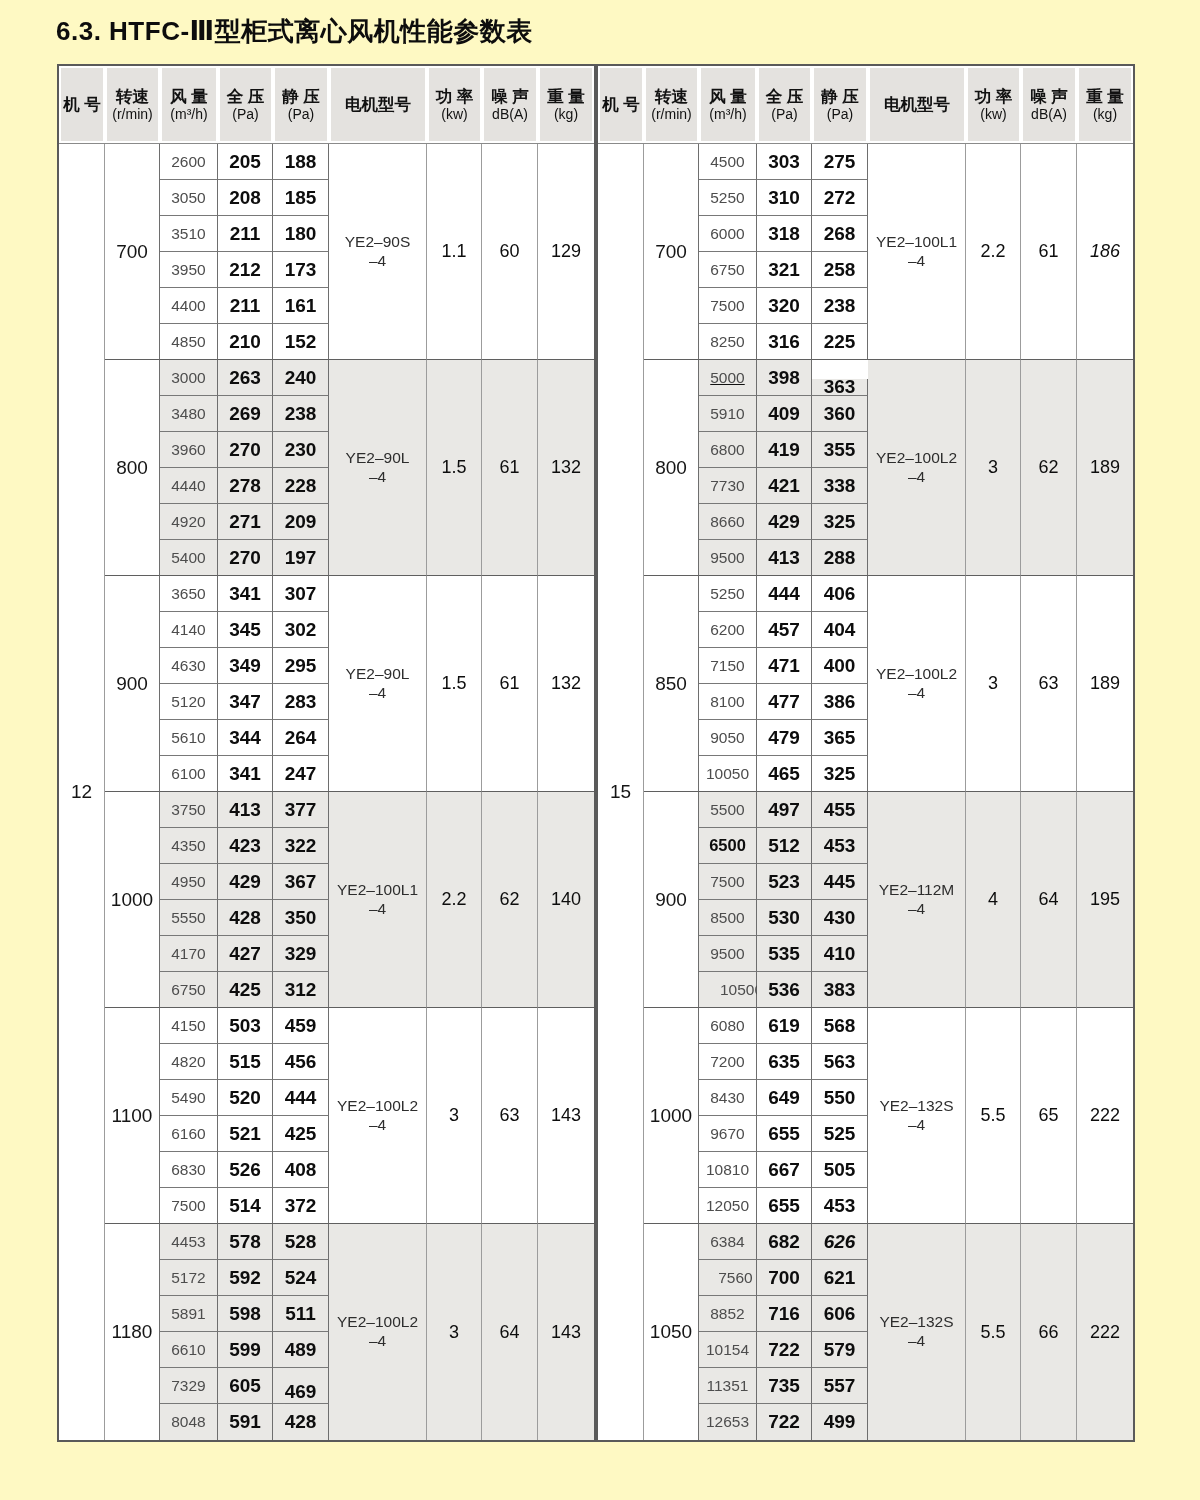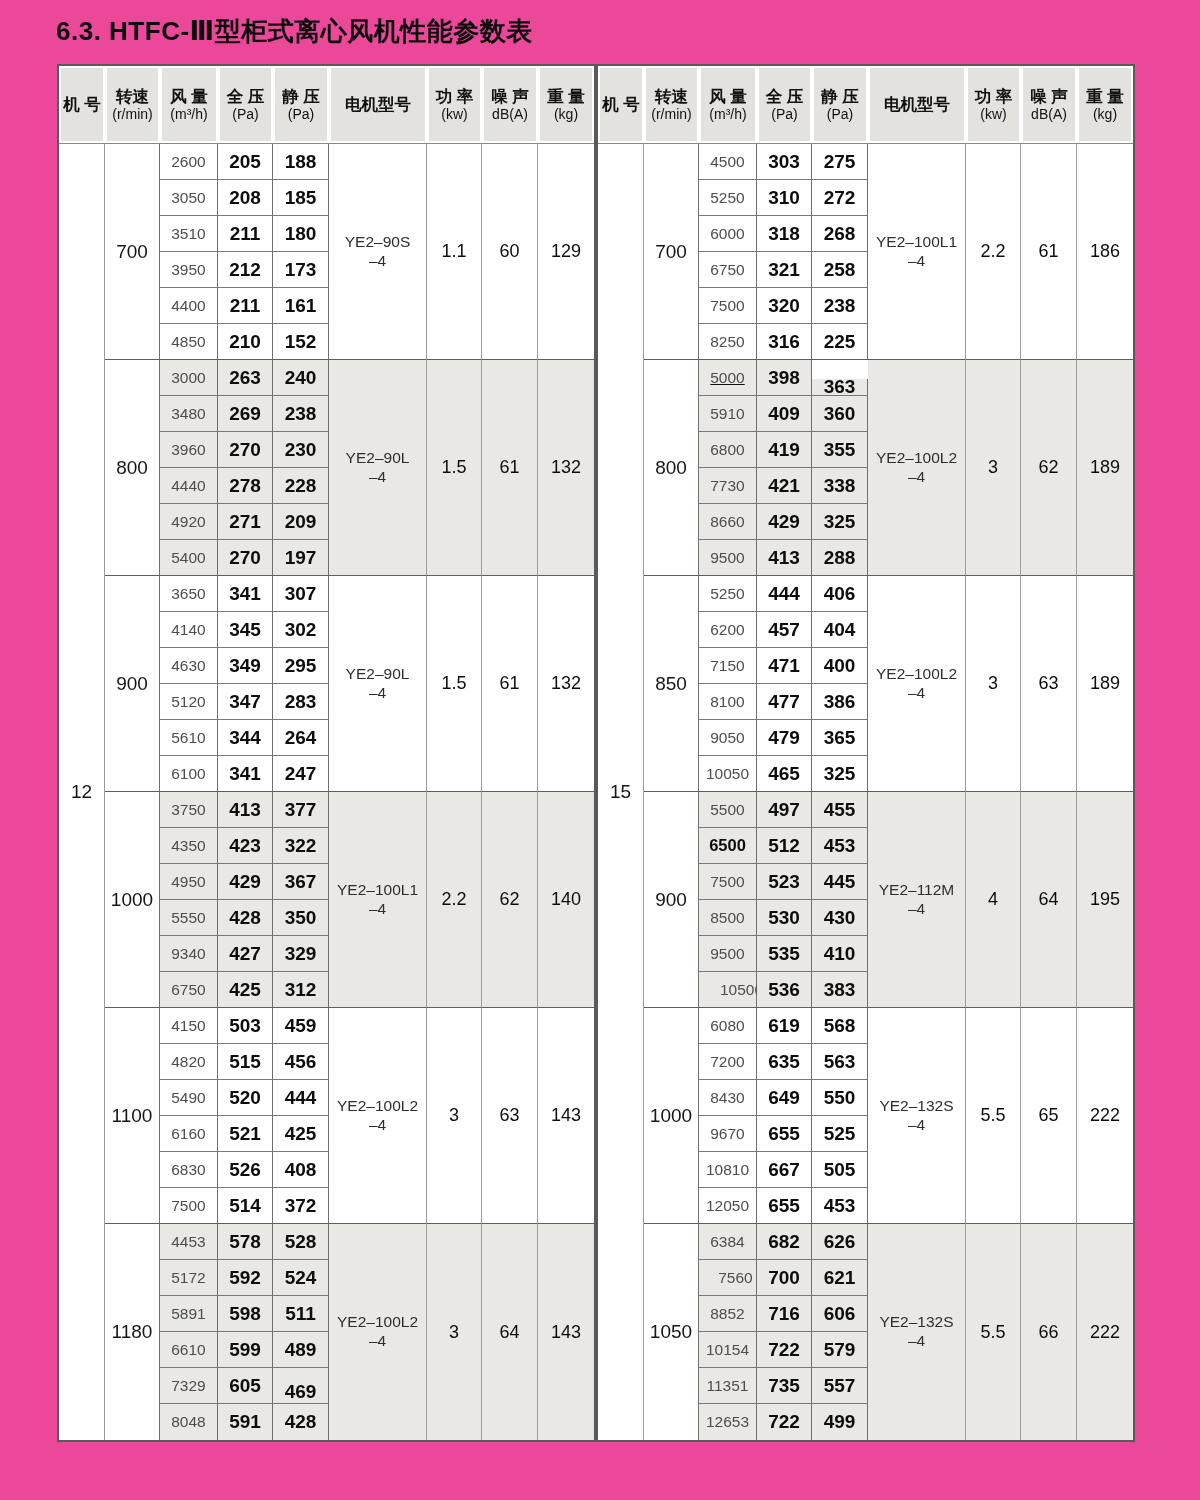--- a/index.html
+++ b/index.html
@@ -1,17 +1,17 @@
 <!DOCTYPE html>
 <html><head>
 <meta charset="utf-8">
 <style>
   html,body{margin:0;padding:0;background:#ffffff;}
   .page{
-    position:relative;width:1200px;height:1500px;background:#ec4899;overflow:hidden;
+    position:relative;width:1200px;height:1500px;background:#fef9c3;overflow:hidden;
     font-family:"Liberation Sans","DejaVu Sans",sans-serif;color:#111;
   }
   .title{
     position:absolute;left:56px;top:14px;
     font-size:26px;font-weight:bold;letter-spacing:0.5px;color:#0d0d0d;white-space:nowrap;
   }
   .tables{position:absolute;left:57px;top:64px;display:flex;}
   .fan-table{
     display:grid;
     grid-template-columns:46px 55px 58px 55px 56px 98px 55px 56px 56px;
@@ -351,21 +351,21 @@
         <div class="cell dark-r row-line shaded" style="grid-area: 23 / 3;">
           <span class="flow-val">5550</span>
         </div>
         <div class="cell dark-r row-line shaded" style="grid-area: 23 / 4;">
           <span class="press-val">428</span>
         </div>
         <div class="cell dark-r row-line shaded" style="grid-area: 23 / 5;">
           <span class="press-val">350</span>
         </div>
         <div class="cell dark-r row-line shaded" style="grid-area: 24 / 3;">
-          <span class="flow-val">9340</span>
+          <span class="flow-val">4170</span>
         </div>
         <div class="cell dark-r row-line shaded" style="grid-area: 24 / 4;">
           <span class="press-val">427</span>
         </div>
         <div class="cell dark-r row-line shaded" style="grid-area: 24 / 5;">
           <span class="press-val">329</span>
         </div>
         <div class="cell dark-r sec-end shaded" style="grid-area: 25 / 3;">
           <span class="flow-val">6750</span>
         </div>
@@ -645,21 +645,21 @@
         <div class="cell motor-box sec-end" style="grid-area: 2 / 6 / span 6;">
           <span class="motor-val">YE2–100L1</span>
           <span class="motor-val">–4</span>
         </div>
         <div class="cell sec-end" style="grid-area: 2 / 7 / span 6;">
           <span class="pnw-val">2.2</span>
         </div>
         <div class="cell sec-end" style="grid-area: 2 / 8 / span 6;">
           <span class="pnw-val">61</span>
         </div>
-        <div class="cell no-r sec-end" style="grid-area: 2 / 9 / span 6;">
+        <div class="cell no-r sec-end" style="grid-area: 2 / 9 / span 6; font-style: italic;">
           <span class="pnw-val">186</span>
         </div>
         <div class="cell dark-r sec-end" style="grid-area: 8 / 2 / span 6;">
           <span class="speed-val">800</span>
         </div>
         <div class="cell dark-r row-line shaded" style="grid-area: 8 / 3; text-decoration: underline;">
           <span class="flow-val">5000</span>
         </div>
         <div class="cell dark-r row-line shaded" style="grid-area: 8 / 4;">
           <span class="press-val">398</span>
@@ -937,21 +937,21 @@
         </div>
         <div class="cell dark-r" style="grid-area: 32 / 2 / span 6;">
           <span class="speed-val">1050</span>
         </div>
         <div class="cell dark-r row-line shaded" style="grid-area: 32 / 3;">
           <span class="flow-val">6384</span>
         </div>
         <div class="cell dark-r row-line shaded" style="grid-area: 32 / 4;">
           <span class="press-val">682</span>
         </div>
-        <div class="cell dark-r row-line shaded" style="grid-area: 32 / 5;">
+        <div class="cell dark-r row-line shaded" style="grid-area: 32 / 5; font-style: italic;">
           <span class="press-val">626</span>
         </div>
         <div class="cell dark-r row-line shaded" style="grid-area: 33 / 3; padding-left: 16px;">
           <span class="flow-val">7560</span>
         </div>
         <div class="cell dark-r row-line shaded" style="grid-area: 33 / 4;">
           <span class="press-val">700</span>
         </div>
         <div class="cell dark-r row-line shaded" style="grid-area: 33 / 5;">
           <span class="press-val">621</span>

